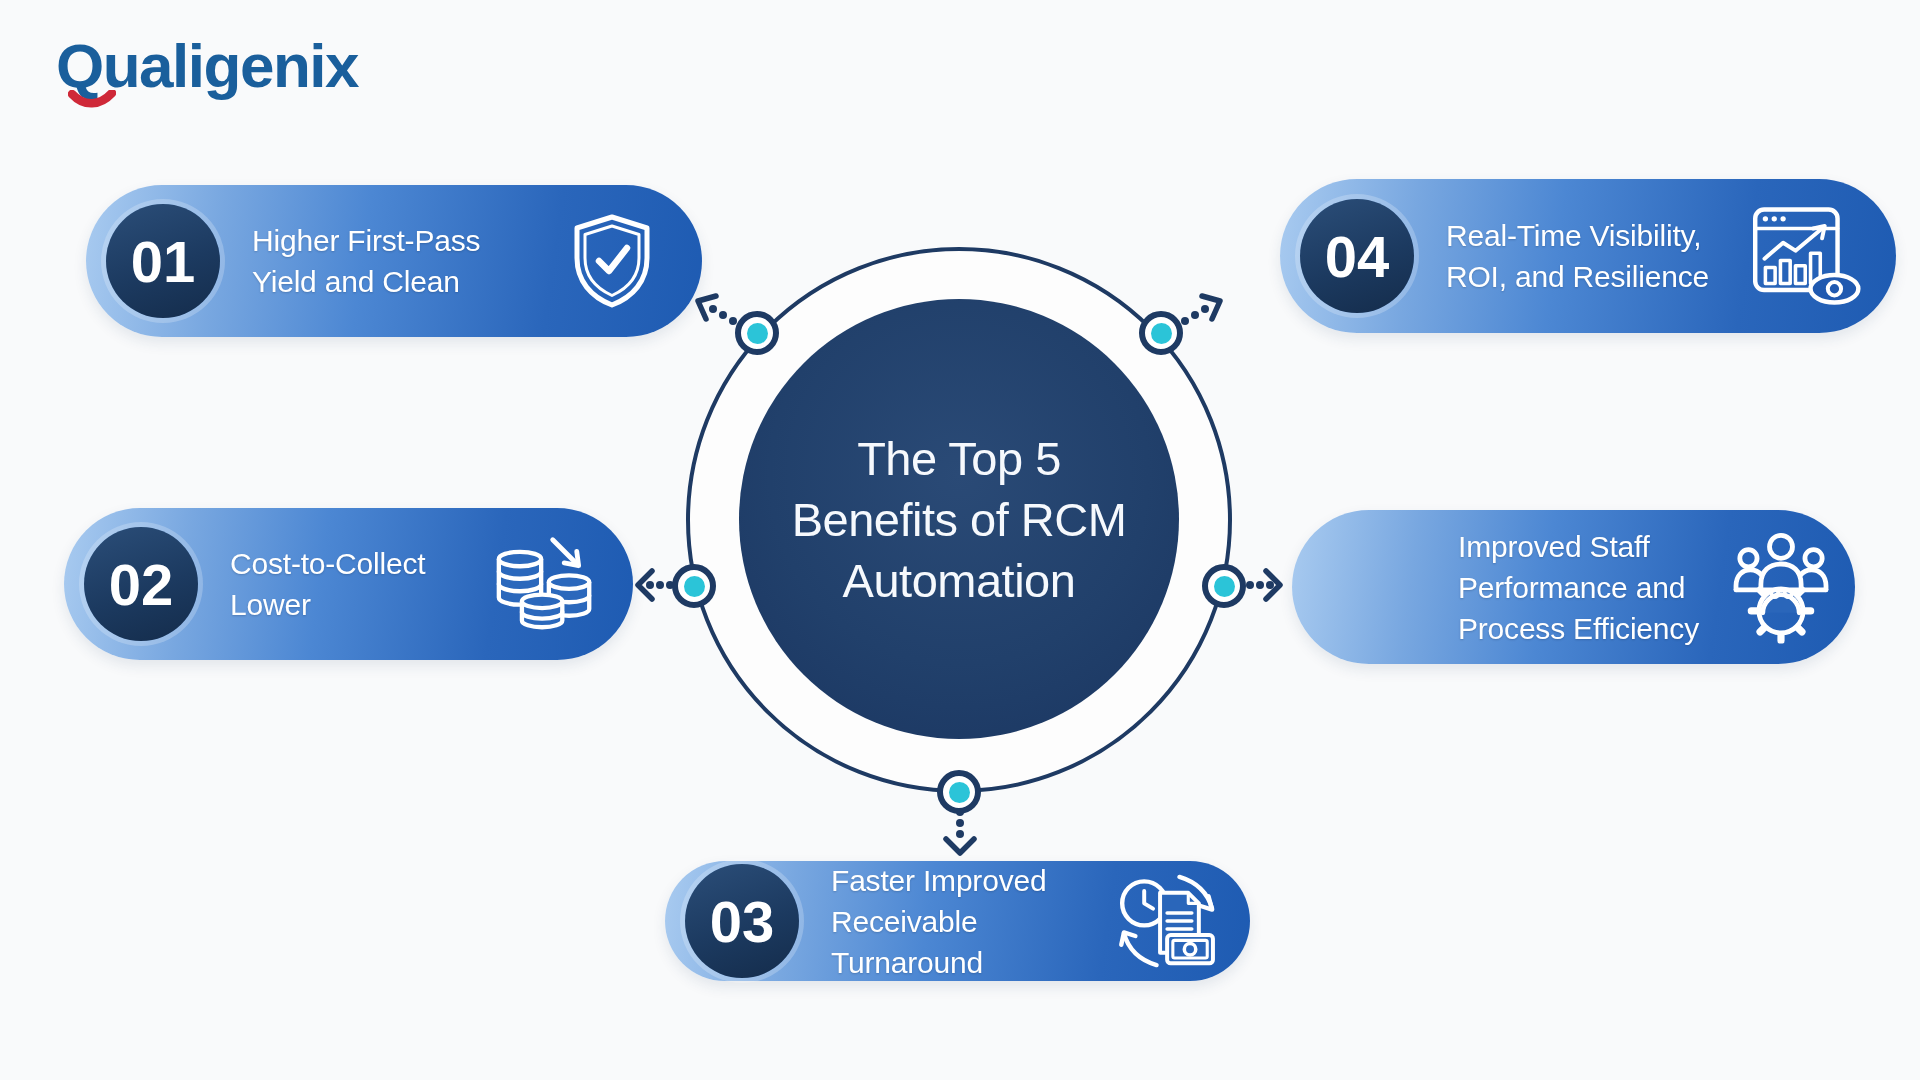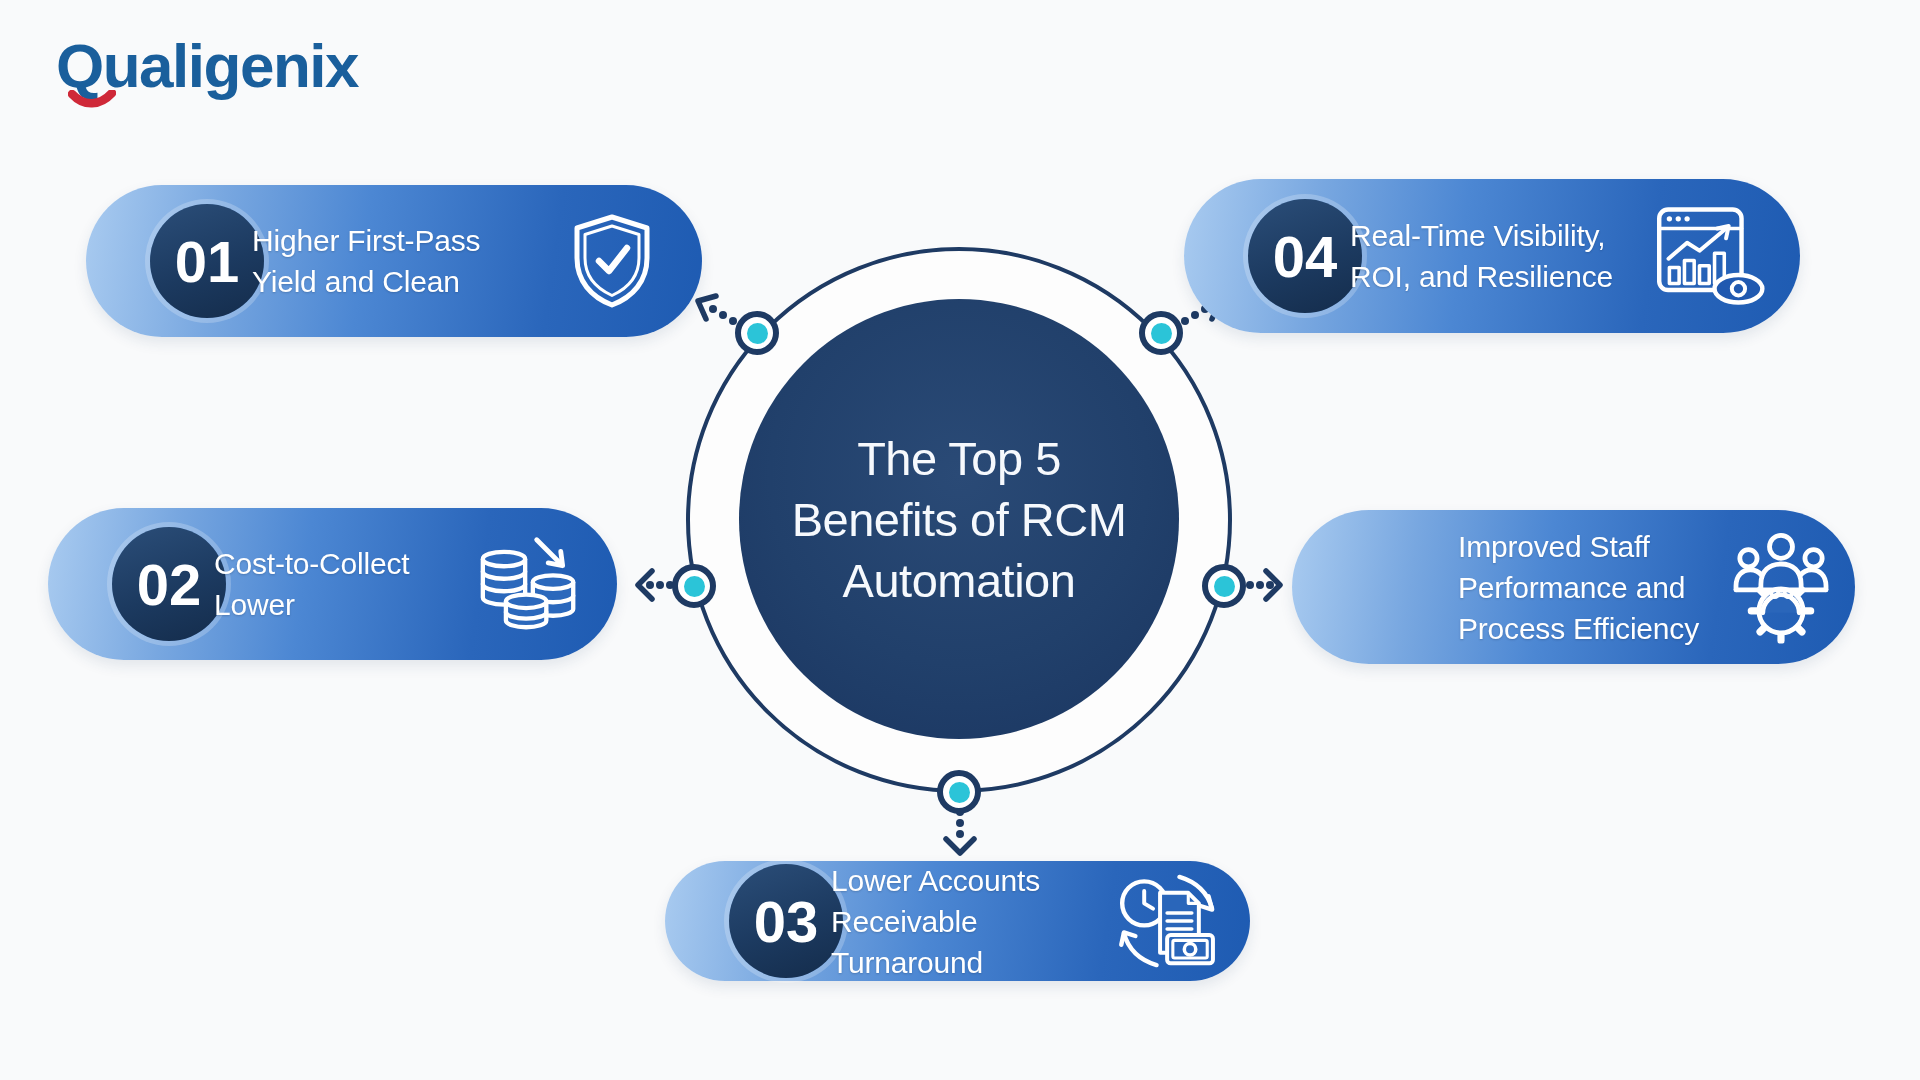--- a/index.html
+++ b/index.html
@@ -43,21 +43,21 @@
     position:absolute;border-radius:90px;z-index:7;
     background:linear-gradient(98deg,#a9cbf0 0%,#78a7e0 22%,#4c87d3 45%,#2a66bb 75%,#1e5bb2 100%);
     box-shadow:0 6px 14px rgba(30,58,99,0.10);
   }
   .num{
     position:absolute;left:20px;top:50%;transform:translateY(-50%);
     width:114px;height:114px;border-radius:50%;
     background:linear-gradient(160deg,#2b4e79 0%,#1c3a60 55%,#142c4b 100%);
     box-shadow:0 0 0 5px rgba(255,255,255,0.22);
     color:#ffffff;font-size:58px;font-weight:700;
-    display:flex;align-items:center;justify-content:center;margin-left:44px;
+    display:flex;align-items:center;justify-content:center;
   }
   .lines{
     position:absolute;left:166px;top:50%;transform:translateY(-50%);
     color:#ffffff;font-weight:400;font-size:30px;line-height:41px;
     letter-spacing:-0.2px;white-space:nowrap;text-shadow:0 1px 2px rgba(20,44,75,0.25);
   }
   .pill-icon{position:absolute;top:50%;transform:translateY(-50%);}
   .pill-icon svg{display:block;}
   .ic{stroke:#ffffff;fill:none;stroke-linecap:round;stroke-linejoin:round;}
 </style>
@@ -132,21 +132,21 @@
     </div>
     <div class="pill-icon" style="right:48px;">
       <svg width="84" height="96" viewBox="0 0 84 96">
         <path class="ic" stroke-width="5" d="M42 4 L77 15 V45 C77 68 63 84 42 92 C21 84 7 68 7 45 V15 Z"></path>
         <path class="ic" stroke-width="3" d="M42 13 L69 21.5 V45 C69 62.5 58.5 75 42 82.5 C25.5 75 15 62.5 15 45 V21.5 Z"></path>
         <path class="ic" stroke-width="6.5" d="M29 48 L39 58 L57 35"></path>
       </svg>
     </div>
   </div>
 
-  <div class="pill" style="left:48px;top:508px;width:569px;height:152px;">
+  <div class="pill" style="left:64px;top:508px;width:569px;height:152px;">
     <div class="num">02</div>
     <div class="lines">
       <div>Cost-to-Collect</div>
       <div>Lower</div>
     </div>
     <div class="pill-icon" style="right:38px;">
       <svg width="100" height="106" viewBox="0 0 104 108">
         <path class="ic" stroke-width="5" d="M60 8 L86 34"></path>
         <path class="ic" stroke-width="5" d="M85 20 L87 35 L72 32"></path>
         <path d="M4 28 V68 a22 7.5 0 0 0 44 0 V28" fill="#2b68bc" stroke="#fff" stroke-width="4.5"></path>
@@ -158,21 +158,21 @@
         <path d="M28 72 V92 a21 7 0 0 0 42 0 V72" fill="#2b68bc" stroke="#fff" stroke-width="4.5"></path>
         <ellipse cx="49" cy="72" rx="21" ry="7" fill="#2b68bc" stroke="#fff" stroke-width="4.5"></ellipse>
         <path class="ic" stroke-width="4.5" d="M28 83 a21 7 0 0 0 42 0"></path>
       </svg>
     </div>
   </div>
 
   <div class="pill" style="left:665px;top:861px;width:585px;height:120px;">
     <div class="num">03</div>
     <div class="lines">
-      <div>Lower Accounts</div>
+      <div>Faster Improved</div>
       <div>Receivable</div>
       <div>Turnaround</div>
     </div>
     <div class="pill-icon" style="right:30px;">
       <svg width="104" height="100" viewBox="0 0 118 112">
         <circle class="ic" stroke-width="5" cx="32" cy="36" r="25"></circle>
         <path class="ic" stroke-width="4.5" d="M32 22 V36 L42 42"></path>
         <path class="ic" stroke-width="5" d="M72 6 C92 12 104 24 109 42"></path>
         <path class="ic" stroke-width="5" d="M96 39 L109 43 L105 28"></path>
         <path d="M50 24 H82 L94 36 V92 H50 Z" fill="#2a66ba" stroke="#fff" stroke-width="4.5" stroke-linejoin="round"></path>
@@ -180,21 +180,21 @@
         <path class="ic" stroke-width="4" d="M58 47 H86 M58 56 H86 M58 65 H86"></path>
         <rect x="58" y="72" width="52" height="32" rx="4" fill="#2a66ba" stroke="#fff" stroke-width="4.5"></rect>
         <rect class="ic" stroke-width="3.5" x="64.5" y="78" width="39" height="20" rx="2"></rect>
         <circle class="ic" stroke-width="4" cx="84" cy="88" r="6.5"></circle>
         <path class="ic" stroke-width="5" d="M46 106 C26 100 14 88 9 70"></path>
         <path class="ic" stroke-width="5" d="M6 83 L9 69 L22 73"></path>
       </svg>
     </div>
   </div>
 
-  <div class="pill" style="left:1184px;top:179px;width:616px;height:154px;">
+  <div class="pill" style="left:1280px;top:179px;width:616px;height:154px;">
     <div class="num">04</div>
     <div class="lines">
       <div>Real-Time Visibility,</div>
       <div>ROI, and Resilience</div>
     </div>
     <div class="pill-icon" style="right:35px;">
       <svg width="108" height="98" viewBox="0 0 122 110">
         <rect class="ic" stroke-width="5" x="2.5" y="2.5" width="93" height="91" rx="10"></rect>
         <path class="ic" stroke-width="4" d="M2.5 24 H95.5"></path>
         <circle cx="14" cy="13" r="3" fill="#fff"></circle>

